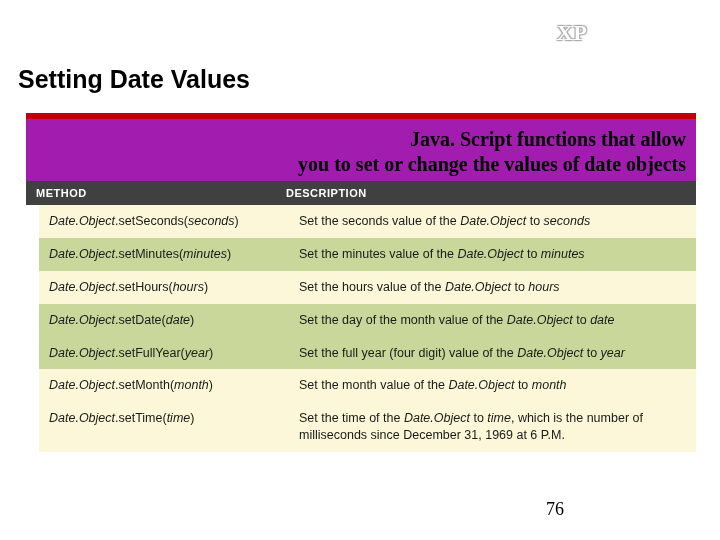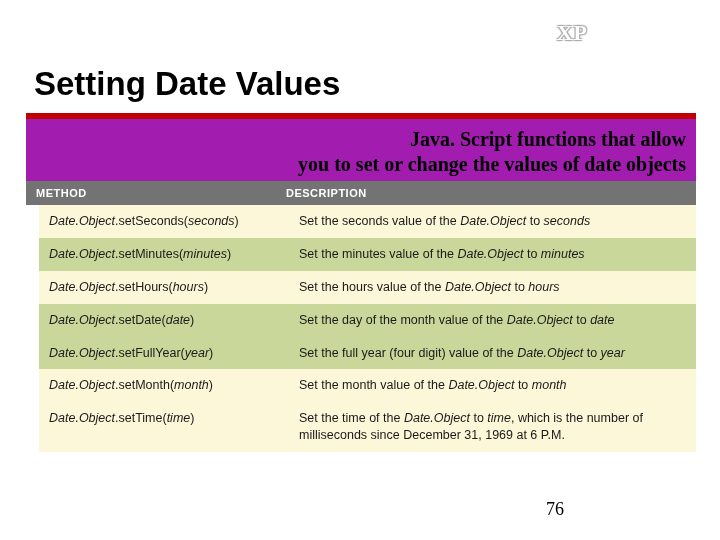--- a/index.html
+++ b/index.html
@@ -15,24 +15,24 @@
     top: 20px; right: 28px;
     font-family: "Times New Roman", serif;
     font-weight: bold;
     font-size: 22px;
     color: #fff;
     text-shadow: 1px 1px 1px #aaa, -1px -1px 1px #aaa, 1px -1px 1px #aaa, -1px 1px 1px #aaa;
     letter-spacing: 1px;
   }
   .title {
     position: absolute;
-    top: 65px; left: 34px;
+    top: 65px; left: 18px;
     font-family: Verdana, Geneva, sans-serif;
     font-weight: 900;
-    font-size: 33px;
+    font-size: 25px;
     color: #000;
     letter-spacing: 0px;
   }
   .red-rule {
     position: absolute;
     top: 113px; left: 26px;
     width: 670px; height: 6px;
     background: #c00000;
   }
   .subtitle-box {
@@ -51,21 +51,21 @@
     line-height: 1.25;
     color: #000;
   }
   .table-wrap {
     position: absolute;
     top: 181px; left: 26px;
     width: 670px;
   }
   .thead {
     display: flex;
-    background: #737373;
+    background: #404040;
     color: #fff;
     font-family: Arial, Helvetica, sans-serif;
     font-weight: bold;
     font-size: 11px;
     letter-spacing: 0.5px;
   }
   .th-method { width: 250px; padding: 6px 10px; }
   .th-desc { flex: 1; padding: 6px 10px; }
   .trow {
     display: flex;

